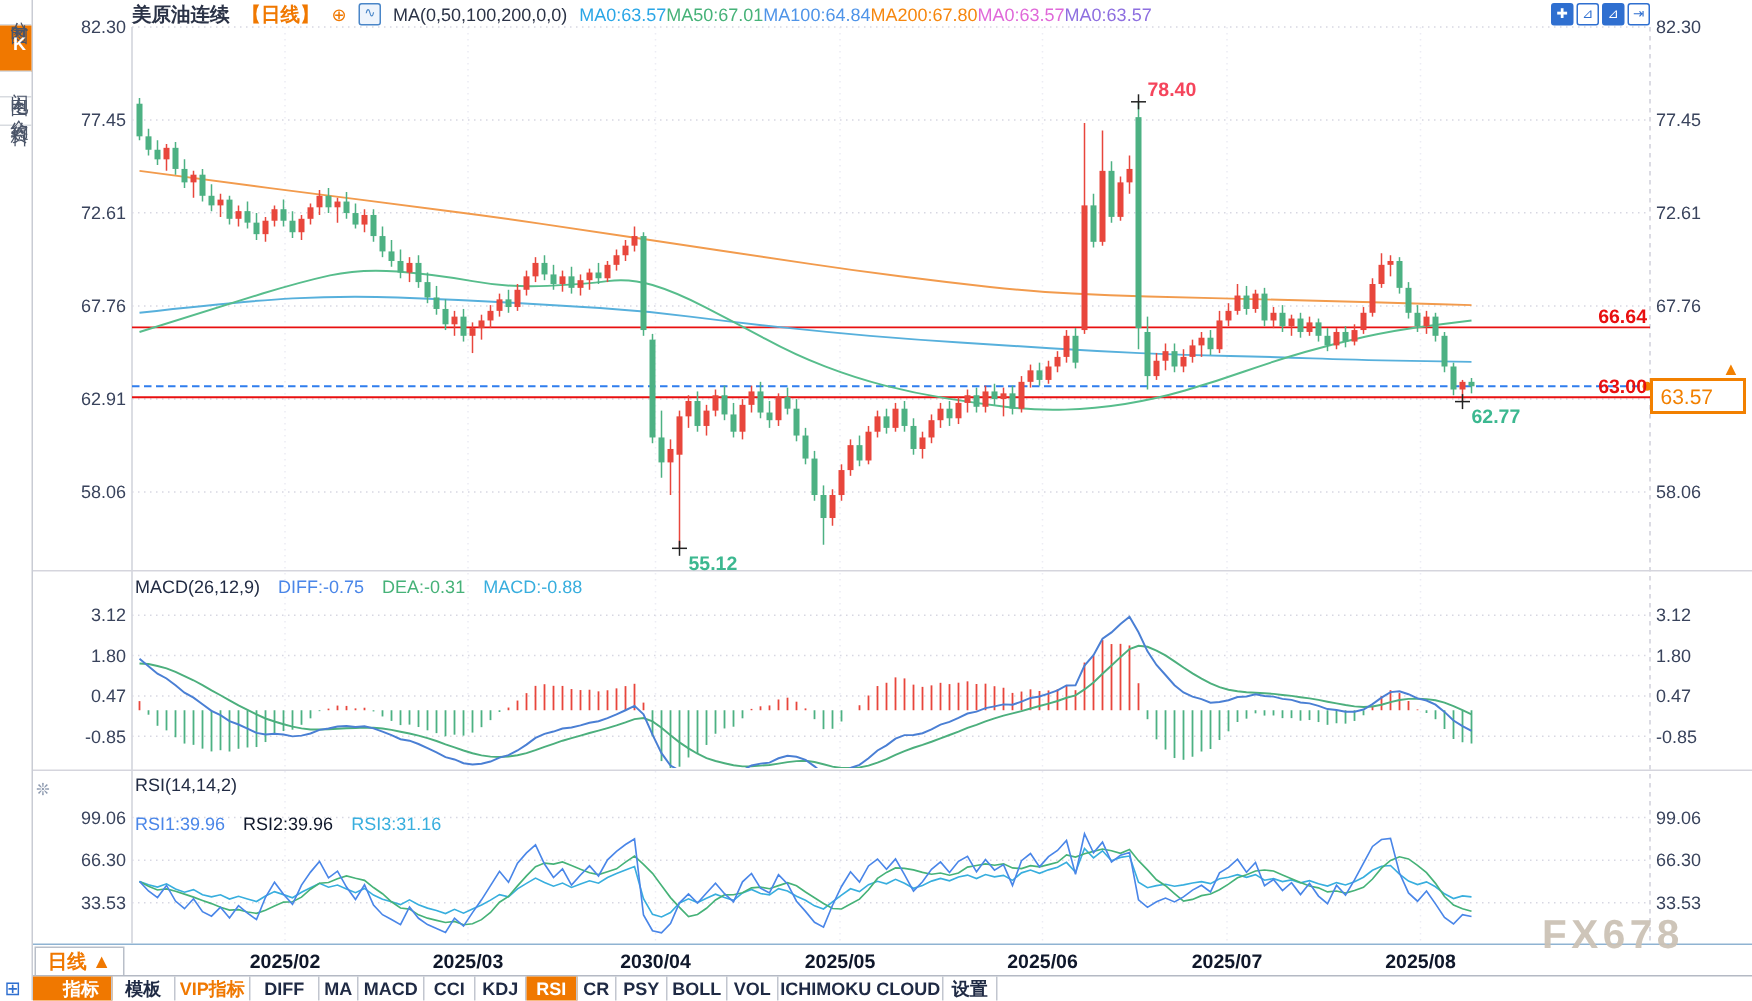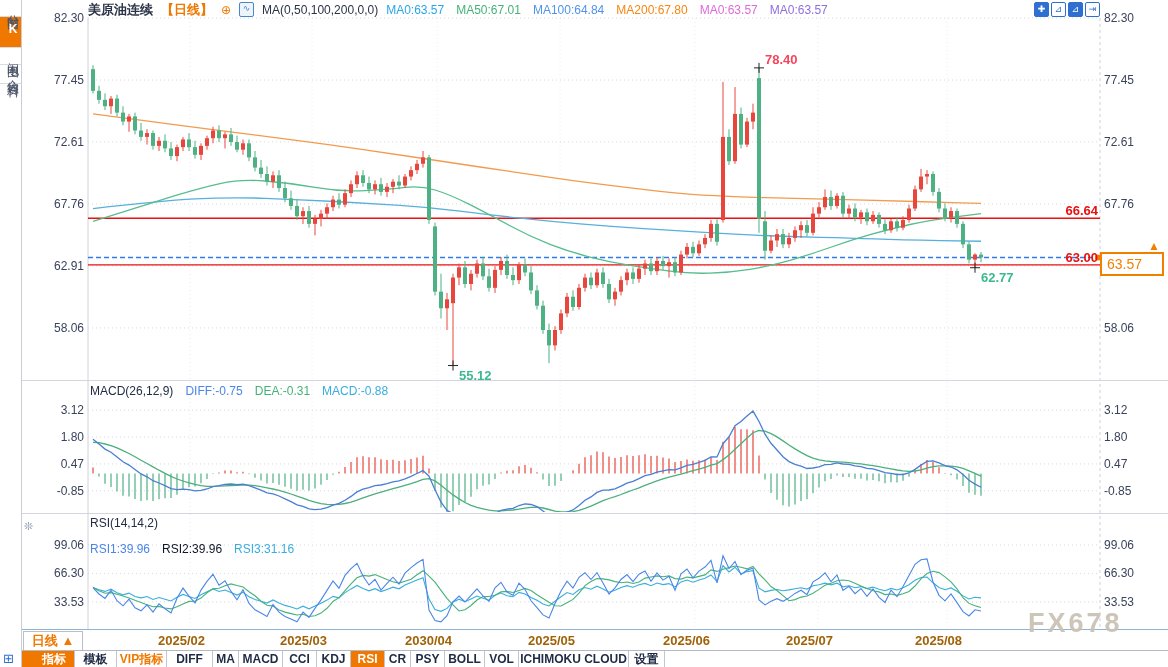--- a/index.html
+++ b/index.html
@@ -22,21 +22,21 @@
   .win-icon.outline{background:#fff;color:#2f6fd0;border:1px solid #2f6fd0;}
   #sidebar{position:absolute;left:0;top:0;width:22px;height:667px;border-right:1px solid #c9ccd4;background:#fff;z-index:2;box-sizing:border-box;}
   .side-item{writing-mode:vertical-rl;text-orientation:upright;font-size:12px;color:#4a5468;width:21px;text-align:center;padding:5px 0;border-bottom:1px solid #d8dbe0;letter-spacing:2px;cursor:pointer;}
   .side-item.act{background:#f07800;color:#fff;font-weight:bold;}
   .side-bottom-icon{position:absolute;left:3px;top:651px;color:#2f6fd0;font-size:13px;z-index:2;}
   .panel-legend{position:absolute;left:90px;z-index:2;font-size:12px;display:flex;gap:12px;white-space:nowrap;}
   .panel-title{color:#222c44;}
   .rsi-panel-icon{position:absolute;left:24px;top:520px;z-index:2;color:#8a97ad;font-size:11px;}
   #xaxis-row{position:absolute;left:22px;top:629px;width:1146px;height:21px;border-top:1px solid #8fb3d2;background:#fff;z-index:2;box-sizing:border-box;}
   .period-box{position:absolute;left:1px;top:1px;width:58px;height:18px;border:1px solid #b9bfc9;color:#f07800;font-weight:bold;font-size:13px;text-align:center;line-height:18px;background:#fff;cursor:pointer;}
-  .month{position:absolute;top:3px;width:64px;text-align:left;font-size:13px;font-weight:bold;color:#a16207;}
+  .month{position:absolute;top:3px;width:64px;text-align:center;font-size:13px;font-weight:bold;color:#0f172a;}
   #tabs{position:absolute;left:22px;top:650px;width:1146px;height:17px;display:flex;border-top:1px solid #b4b9c4;background:#fff;z-index:2;box-sizing:border-box;}
   .tab{height:17px;line-height:16px;text-align:center;font-size:12px;font-weight:bold;color:#1f2a44;border-right:1px solid #c2c6cf;overflow:hidden;cursor:pointer;flex:none;box-sizing:border-box;}
   .tab.act{background:#f07800;color:#fff;}
   .tab.vip{color:#f07800;}
   #wm{position:absolute;left:1028px;top:608px;z-index:4;font-size:27px;font-weight:bold;color:rgba(203,194,181,0.95);letter-spacing:3px;}
   .price-box{position:absolute;left:1100px;top:252px;width:64px;height:24px;z-index:3;border:2px solid #f28000;background:#fff;color:#f28000;font-size:14px;line-height:20px;padding-left:5px;box-sizing:border-box;}
   .price-tri{position:absolute;left:1148px;top:239px;z-index:4;color:#f28000;font-size:12px;}
 </style>
 </head>
 <body>
@@ -558,21 +558,21 @@
       <div class="side-item">合约资料</div>
     </div>
   <span class="side-bottom-icon">⊞</span>
 
   <div id="header">
     <span class="hdr-title">美原油连续</span>
     <span class="hdr-period">【日线】</span>
     <span class="hdr-plus">⊕</span>
     <span class="hdr-chart-icon">∿</span>
     <span class="hdr-ma-settings">MA(0,50,100,200,0,0)</span>
-    <span id="hdr-legend" style="display:flex;gap:12px;align-items:flex-end;">
+    <span id="hdr-legend" style="display:flex;gap:0;align-items:flex-end;">
         <span style="color: rgb(42, 166, 230);">MA0:63.57</span>
         <span style="color: rgb(70, 178, 120);">MA50:67.01</span>
         <span style="color: rgb(79, 148, 232);">MA100:64.84</span>
         <span style="color: rgb(246, 135, 15);">MA200:67.80</span>
         <span style="color: rgb(224, 105, 217);">MA0:63.57</span>
         <span style="color: rgb(142, 111, 224);">MA0:63.57</span>
       </span>
   </div>
   <div class="win-icons">
       <div class="win-icon solid">✚</div>

